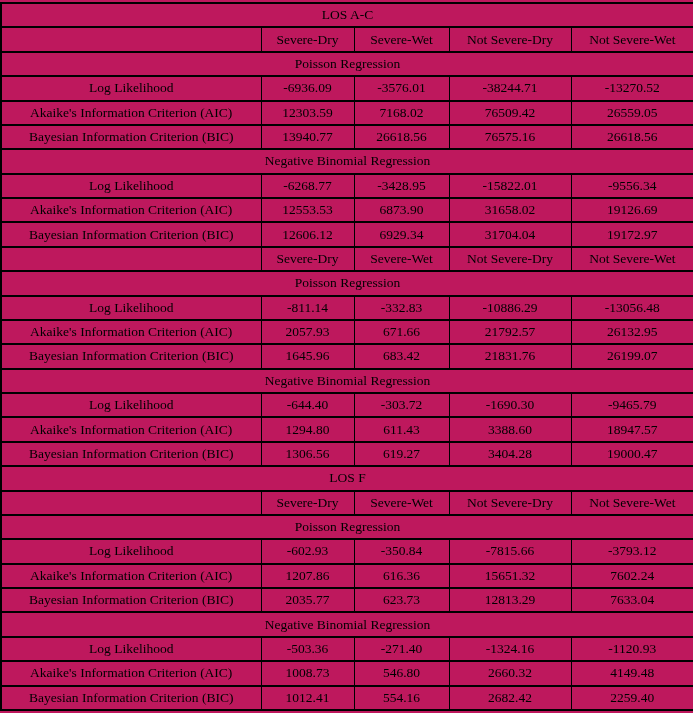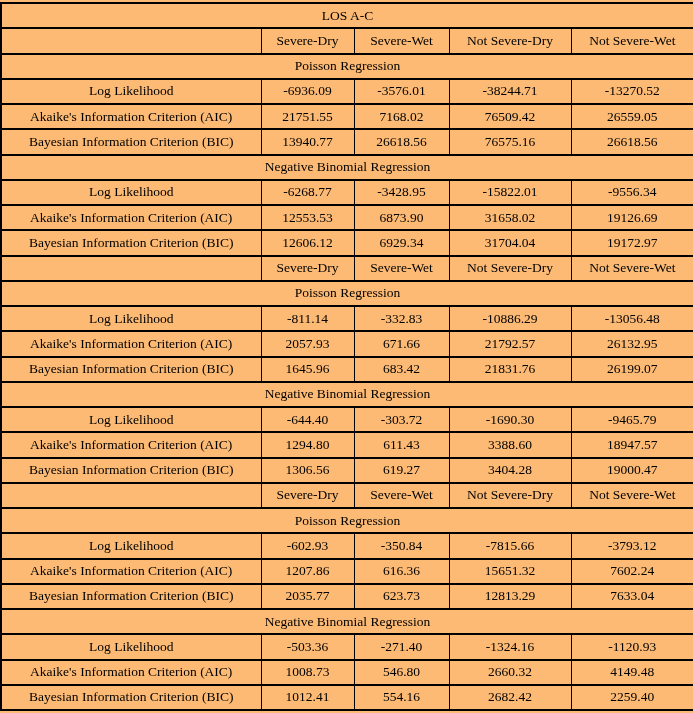--- a/index.html
+++ b/index.html
@@ -3,21 +3,21 @@
 <meta charset="utf-8">
 <style>
   html, body {
     margin: 0;
     padding: 0;
     background: #ffffff;
   }
   .page {
     width: 693px;
     height: 713px;
-    background: #fdba74;
+    background: #be185d;
     box-sizing: border-box;
     padding: 2px 0 2px 0;
   }
   table.stats {
     border-collapse: collapse;
     table-layout: fixed;
     width: 693px;
     height: 709px;
     font-family: "Liberation Serif", serif;
     font-size: 13.5px;
@@ -68,21 +68,21 @@
         </tr>
         <tr>
           <td>Log Likelihood</td>
           <td>-6936.09</td>
           <td>-3576.01</td>
           <td>-38244.71</td>
           <td>-13270.52</td>
         </tr>
         <tr>
           <td>Akaike's Information Criterion (AIC)</td>
-          <td>21751.55</td>
+          <td>12303.59</td>
           <td>7168.02</td>
           <td>76509.42</td>
           <td>26559.05</td>
         </tr>
         <tr>
           <td>Bayesian Information Criterion (BIC)</td>
           <td>13940.77</td>
           <td>26618.56</td>
           <td>76575.16</td>
           <td>26618.56</td>
@@ -160,20 +160,23 @@
           <td>18947.57</td>
         </tr>
         <tr>
           <td>Bayesian Information Criterion (BIC)</td>
           <td>1306.56</td>
           <td>619.27</td>
           <td>3404.28</td>
           <td>19000.47</td>
         </tr>
         <tr>
+          <td colspan="5" class="section-title">LOS F</td>
+        </tr>
+        <tr>
           <td></td>
           <td>Severe-Dry</td>
           <td>Severe-Wet</td>
           <td>Not Severe-Dry</td>
           <td>Not Severe-Wet</td>
         </tr>
         <tr>
           <td colspan="5" class="subsection-title">Poisson Regression</td>
         </tr>
         <tr>

